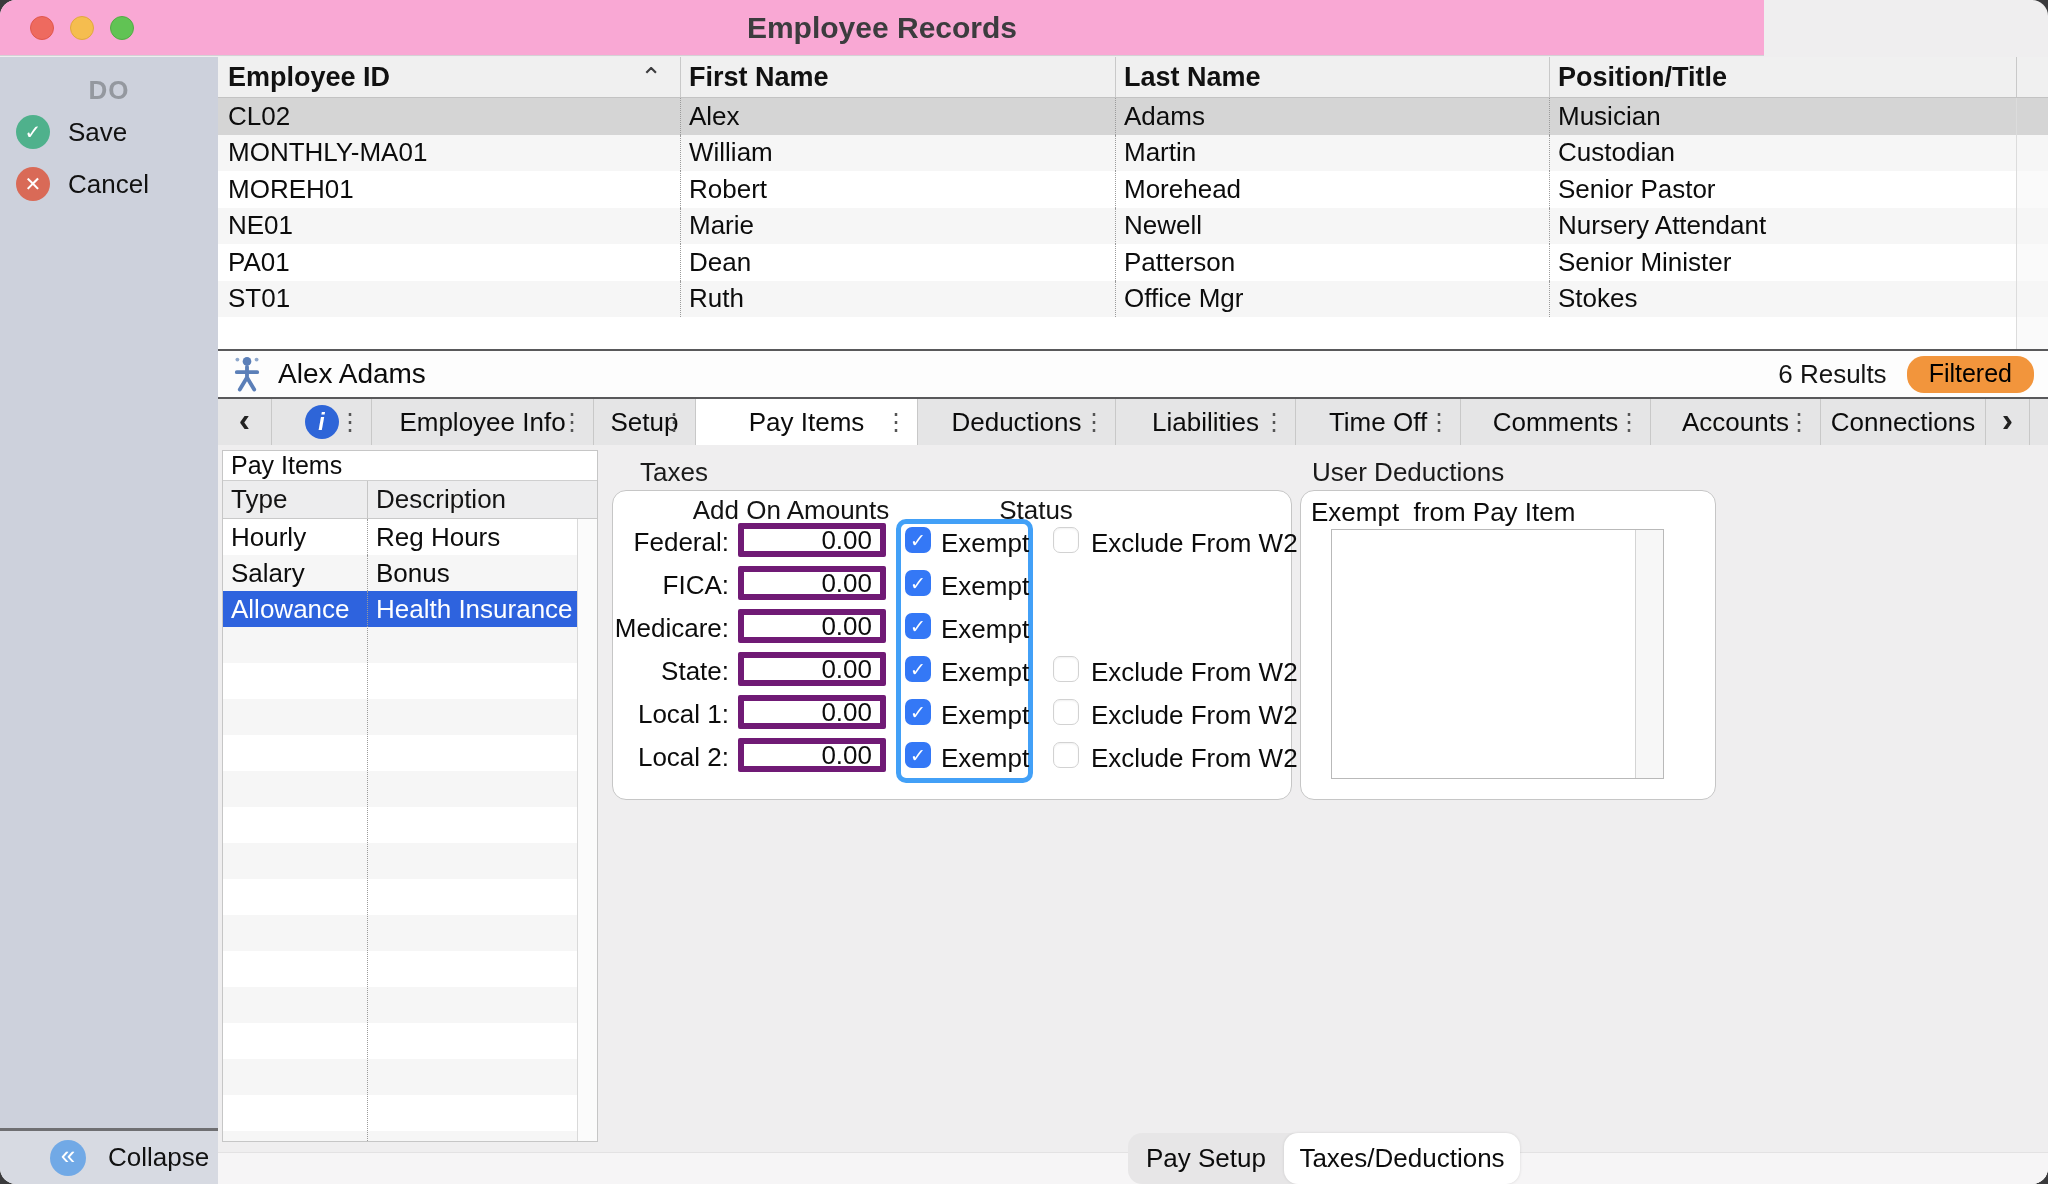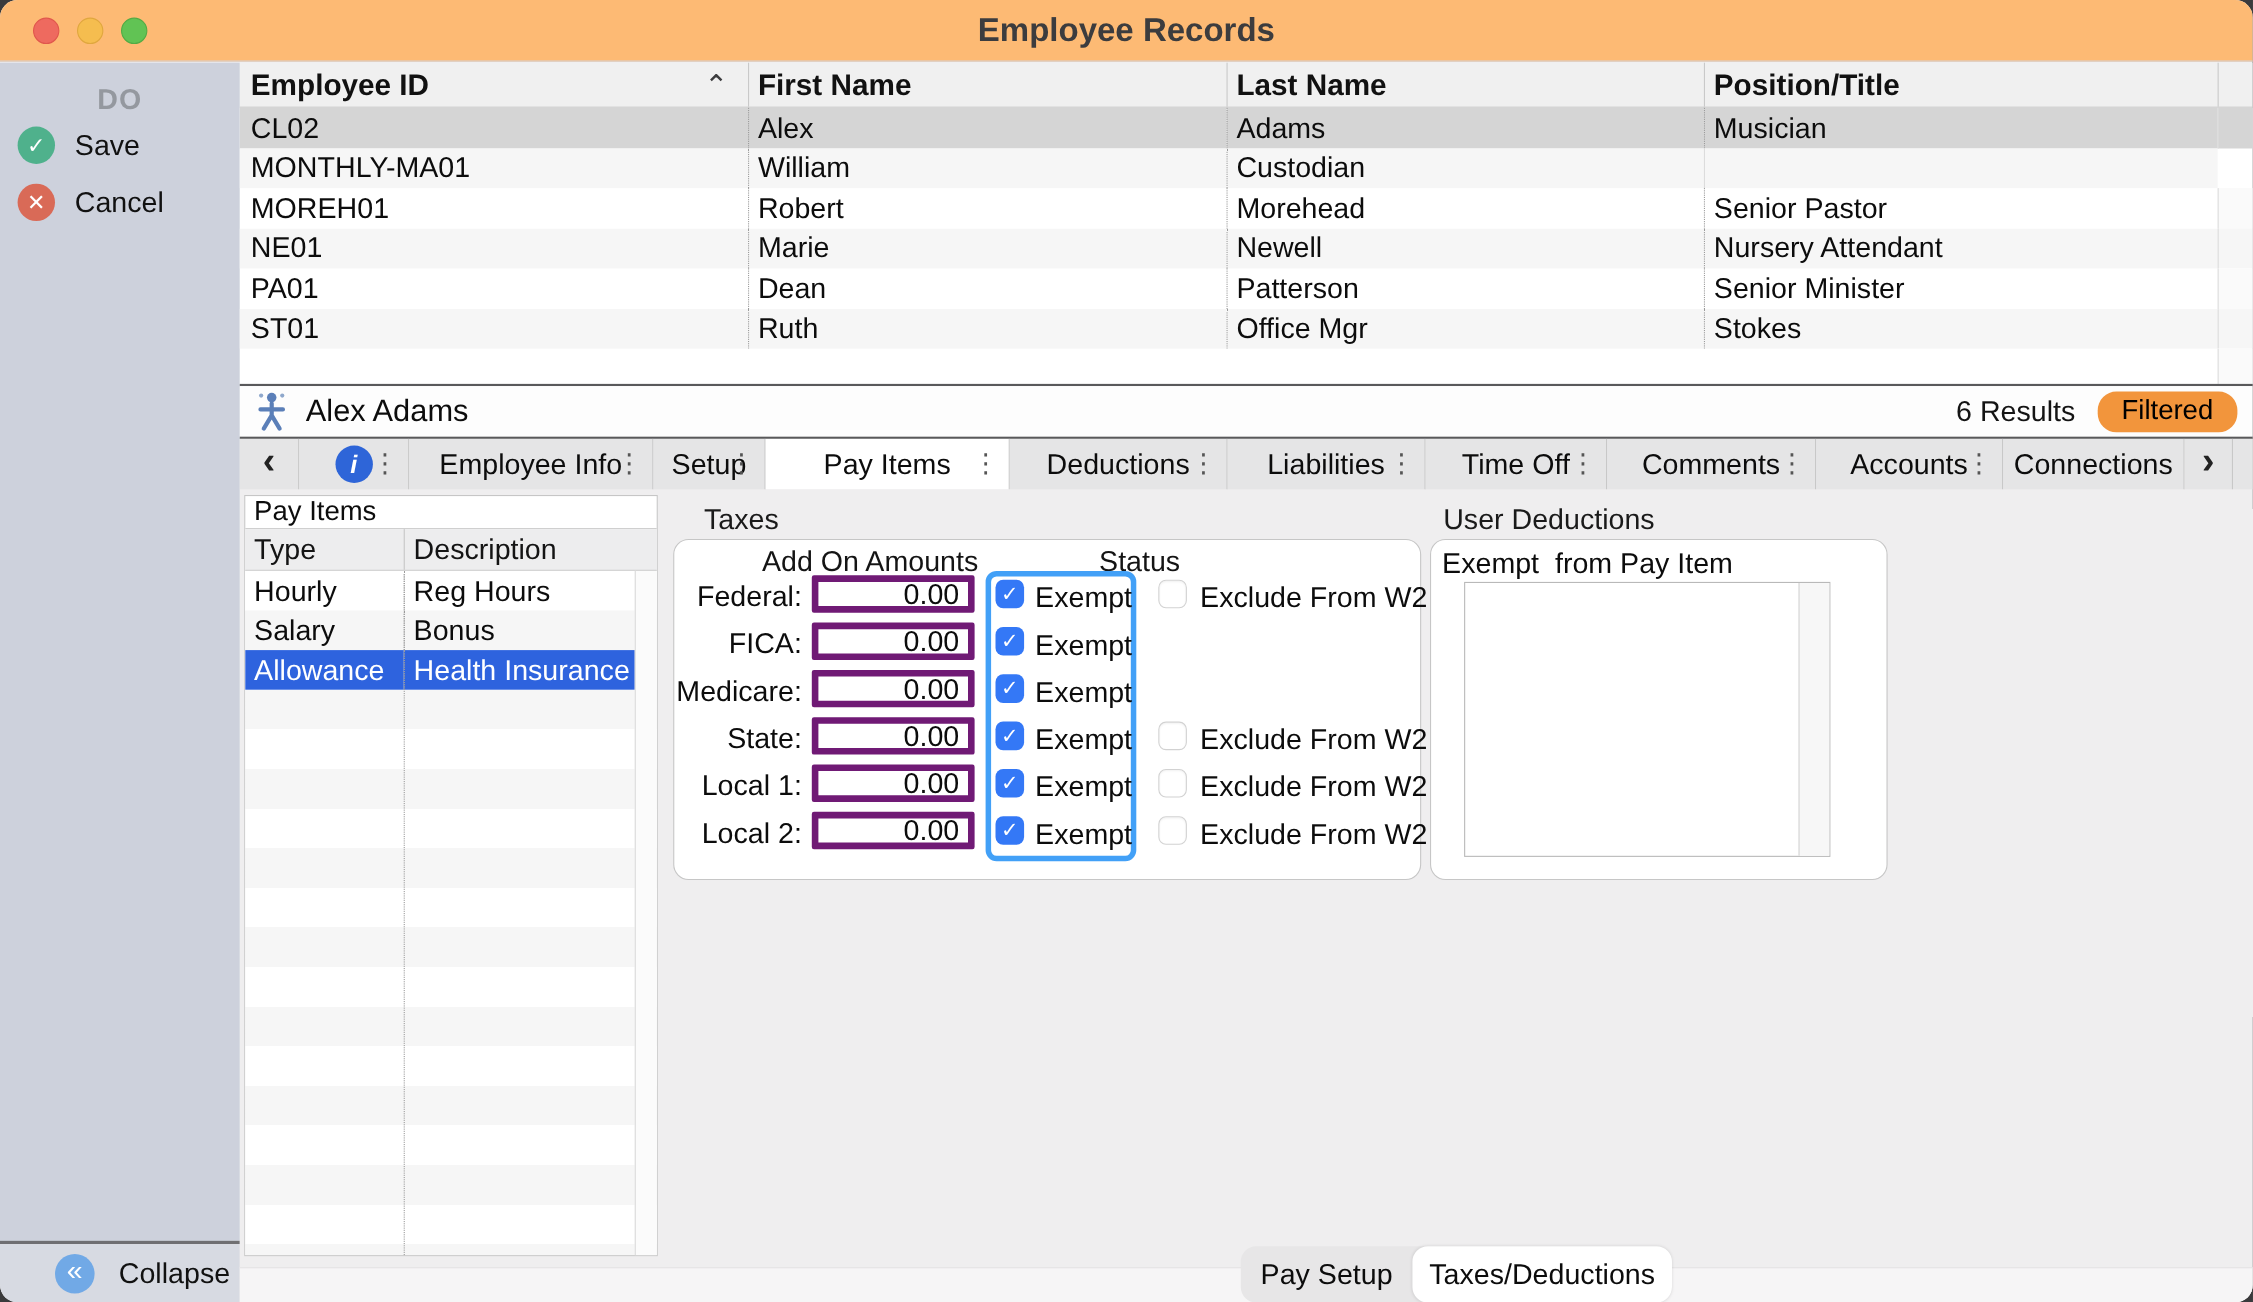--- a/index.html
+++ b/index.html
@@ -1,21 +1,21 @@
 <!DOCTYPE html>
 <html><head>
 <meta charset="utf-8">
 <style>
   html,body{margin:0;padding:0;background:#3a3a3c;}
   *{box-sizing:border-box;font-family:"Liberation Sans","DejaVu Sans",sans-serif;}
   .window{position:relative;width:2048px;height:1184px;background:#efeeef;border-radius:16px;overflow:hidden;margin:0 auto;}
   .abs{position:absolute;}
 
   
-  .titlebar{left:0;top:0;width:2048px;height:56px;background:#fdba74;border-bottom:1px solid #d5d1d5;display:flex;align-items:center;justify-content:center;}
+  .titlebar{left:0;top:0;width:1764px;height:56px;background:#f9a8d4;border-bottom:1px solid #d5d1d5;display:flex;align-items:center;justify-content:center;}
   .title{font-size:30px;font-weight:bold;color:#3c3c3e;}
   .lights{position:absolute;left:30px;top:0;height:56px;display:flex;align-items:center;gap:16px;}
   .light{width:24px;height:24px;border-radius:50%;}
   .light.red{background:#ee6a5f;border:1px solid #e0574d;}
   .light.yellow{background:#f5bd4f;border:1px solid #e0a73e;}
   .light.green{background:#61c354;border:1px solid #52ab45;}
 
   
   .sidebar{left:0;top:57px;width:218px;height:1071px;background:#cdd1dc;}
   .do-header{position:absolute;left:0;top:18px;width:218px;text-align:center;font-size:26px;font-weight:bold;color:#94989f;letter-spacing:1px;}
@@ -161,20 +161,21 @@
     <div class="emp-row selected">
       <div class="cell">CL02</div>
       <div class="cell">Alex</div>
       <div class="cell">Adams</div>
       <div class="cell">Musician</div>
       <div class="cell gutter"></div>
     </div>
     <div class="emp-row stripe">
       <div class="cell">MONTHLY-MA01</div>
       <div class="cell">William</div>
+      <div class="cell">Martin</div>
       <div class="cell">Custodian</div>
       <div class="cell gutter"></div>
     </div>
     <div class="emp-row">
       <div class="cell">MOREH01</div>
       <div class="cell">Robert</div>
       <div class="cell">Morehead</div>
       <div class="cell">Senior Pastor</div>
       <div class="cell gutter"></div>
     </div>

